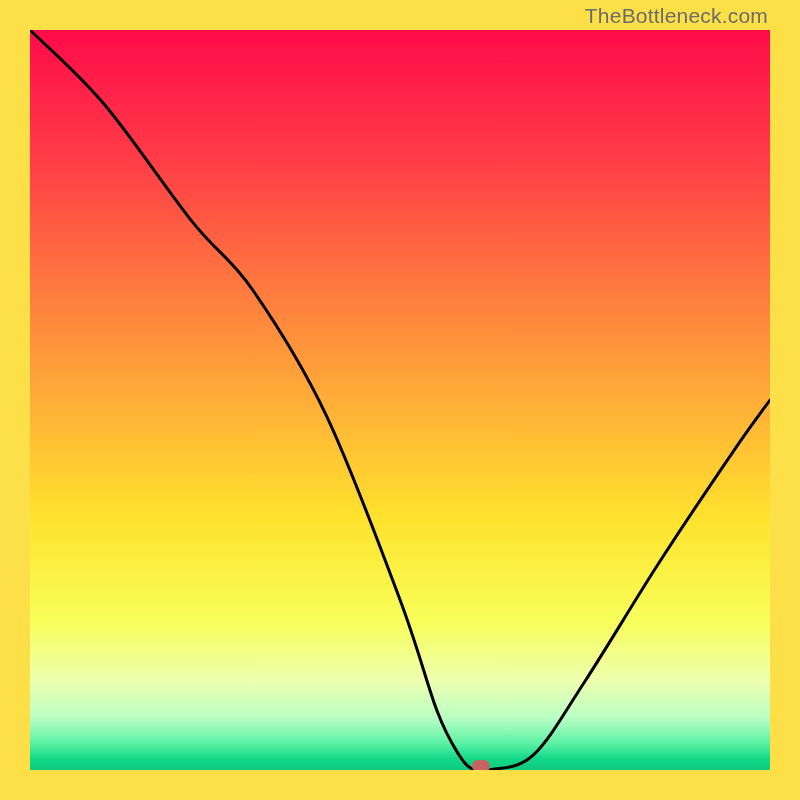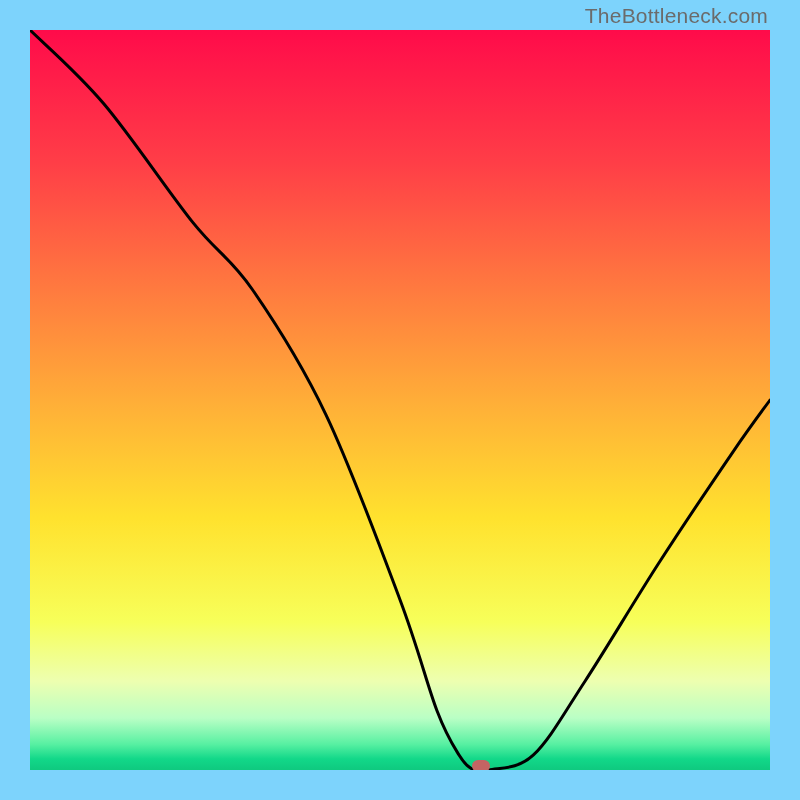--- a/index.html
+++ b/index.html
@@ -9,21 +9,21 @@
     height: 800px;
     background: #000;
     overflow: hidden;
   }
   .frame {
     position: absolute;
     left: 0;
     top: 0;
     width: 800px;
     height: 800px;
-    background: #7dd3fc;
+    background: #fde047;
   }
   .plot {
     position: absolute;
     left: 30px;
     top: 30px;
     width: 740px;
     height: 740px;
     overflow: hidden;
   }
   .gradient {

